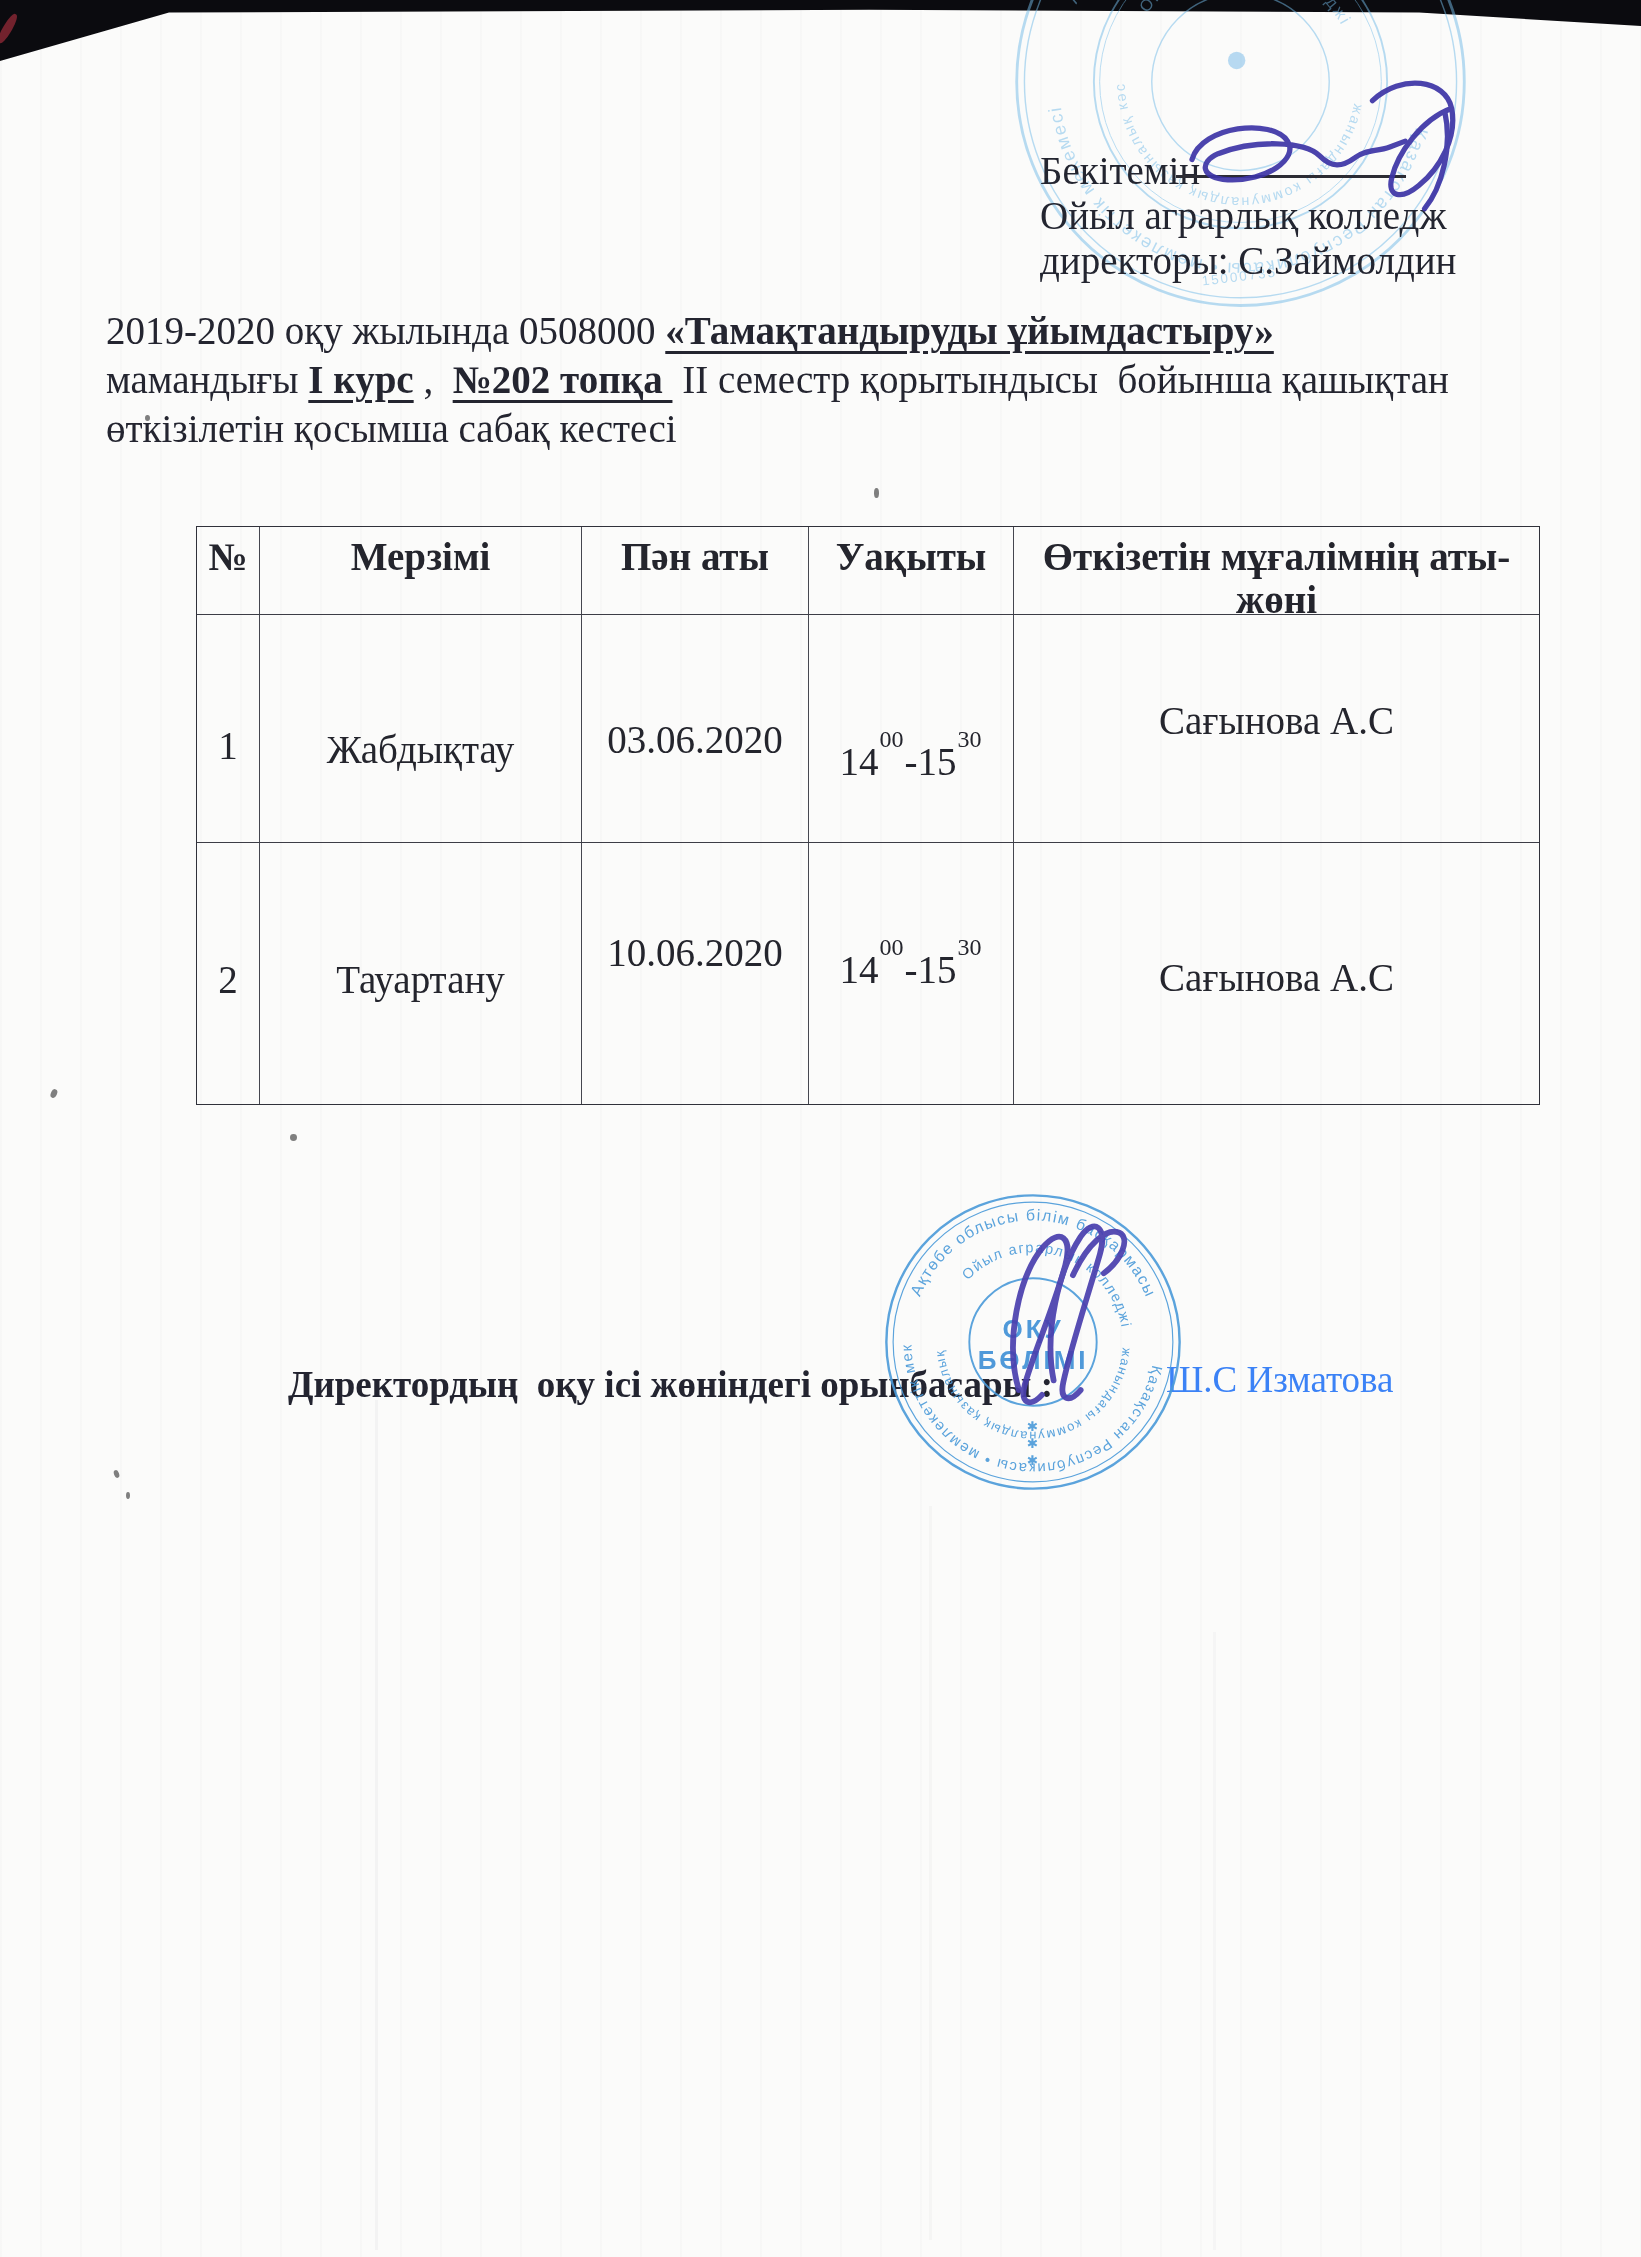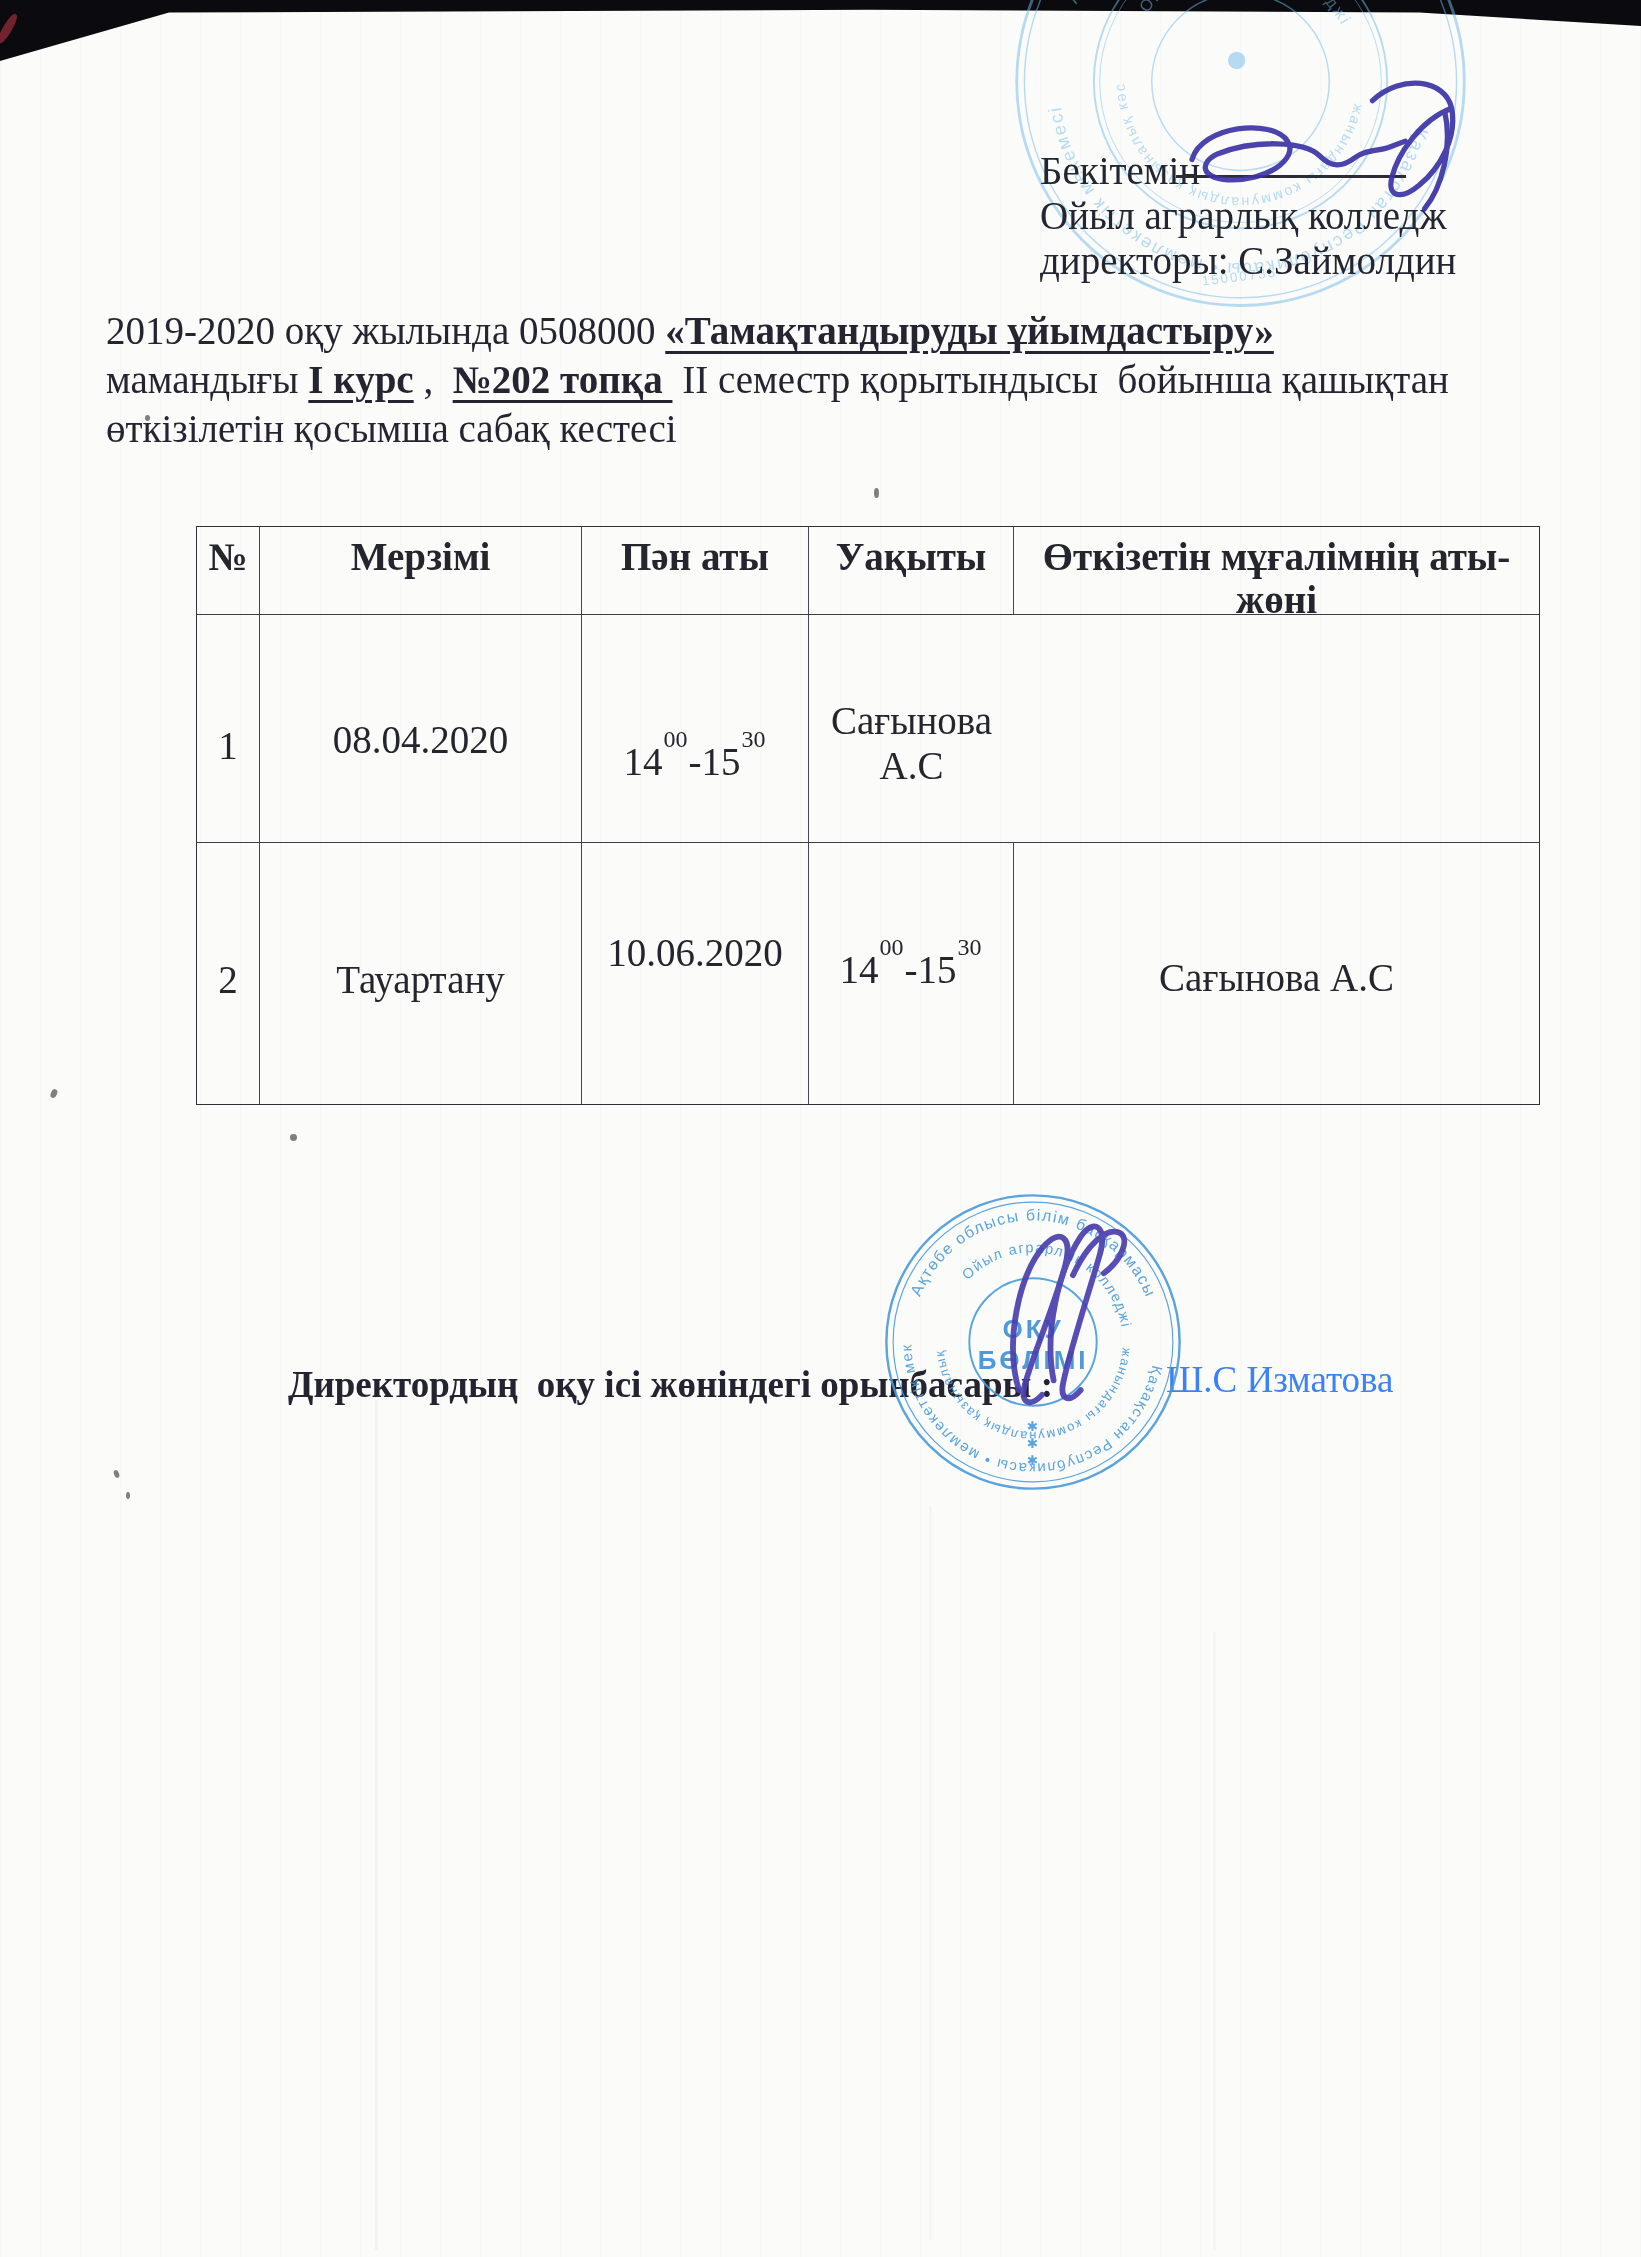--- a/index.html
+++ b/index.html
@@ -103,21 +103,22 @@
   <div class="sch-table">
     <div class="trow hrow">
       <div class="tcell hc1"><span>№</span></div>
       <div class="tcell hc3"><span>Мерзімі</span></div>
       <div class="tcell hc2"><span>Пән аты</span></div>
       <div class="tcell hc4"><span>Уақыты</span></div>
       <div class="tcell hc5"><span>Өткізетін мұғалімнің аты-жөні</span></div>
     </div>
     <div class="trow r1">
       <div class="tcell c1"><span>1</span></div>
-      <div class="tcell c3"><span>08.04.2020</span></div>
+      <div class="tcell c2"><span>Жабдықтау</span></div>
+      <div class="tcell c3"><span>03.06.2020</span></div>
       <div class="tcell c4"><span>14</span><sup>00</sup><span>-</span><span>15</span><sup>30</sup></div>
       <div class="tcell c5"><span>Сағынова А.С</span></div>
     </div>
     <div class="trow r2">
       <div class="tcell c1"><span>2</span></div>
       <div class="tcell c2"><span>Тауартану</span></div>
       <div class="tcell c3"><span>10.06.2020</span></div>
       <div class="tcell c4"><span>14</span><sup>00</sup><span>-</span><span>15</span><sup>30</sup></div>
       <div class="tcell c5"><span>Сағынова А.С</span></div>
     </div>

